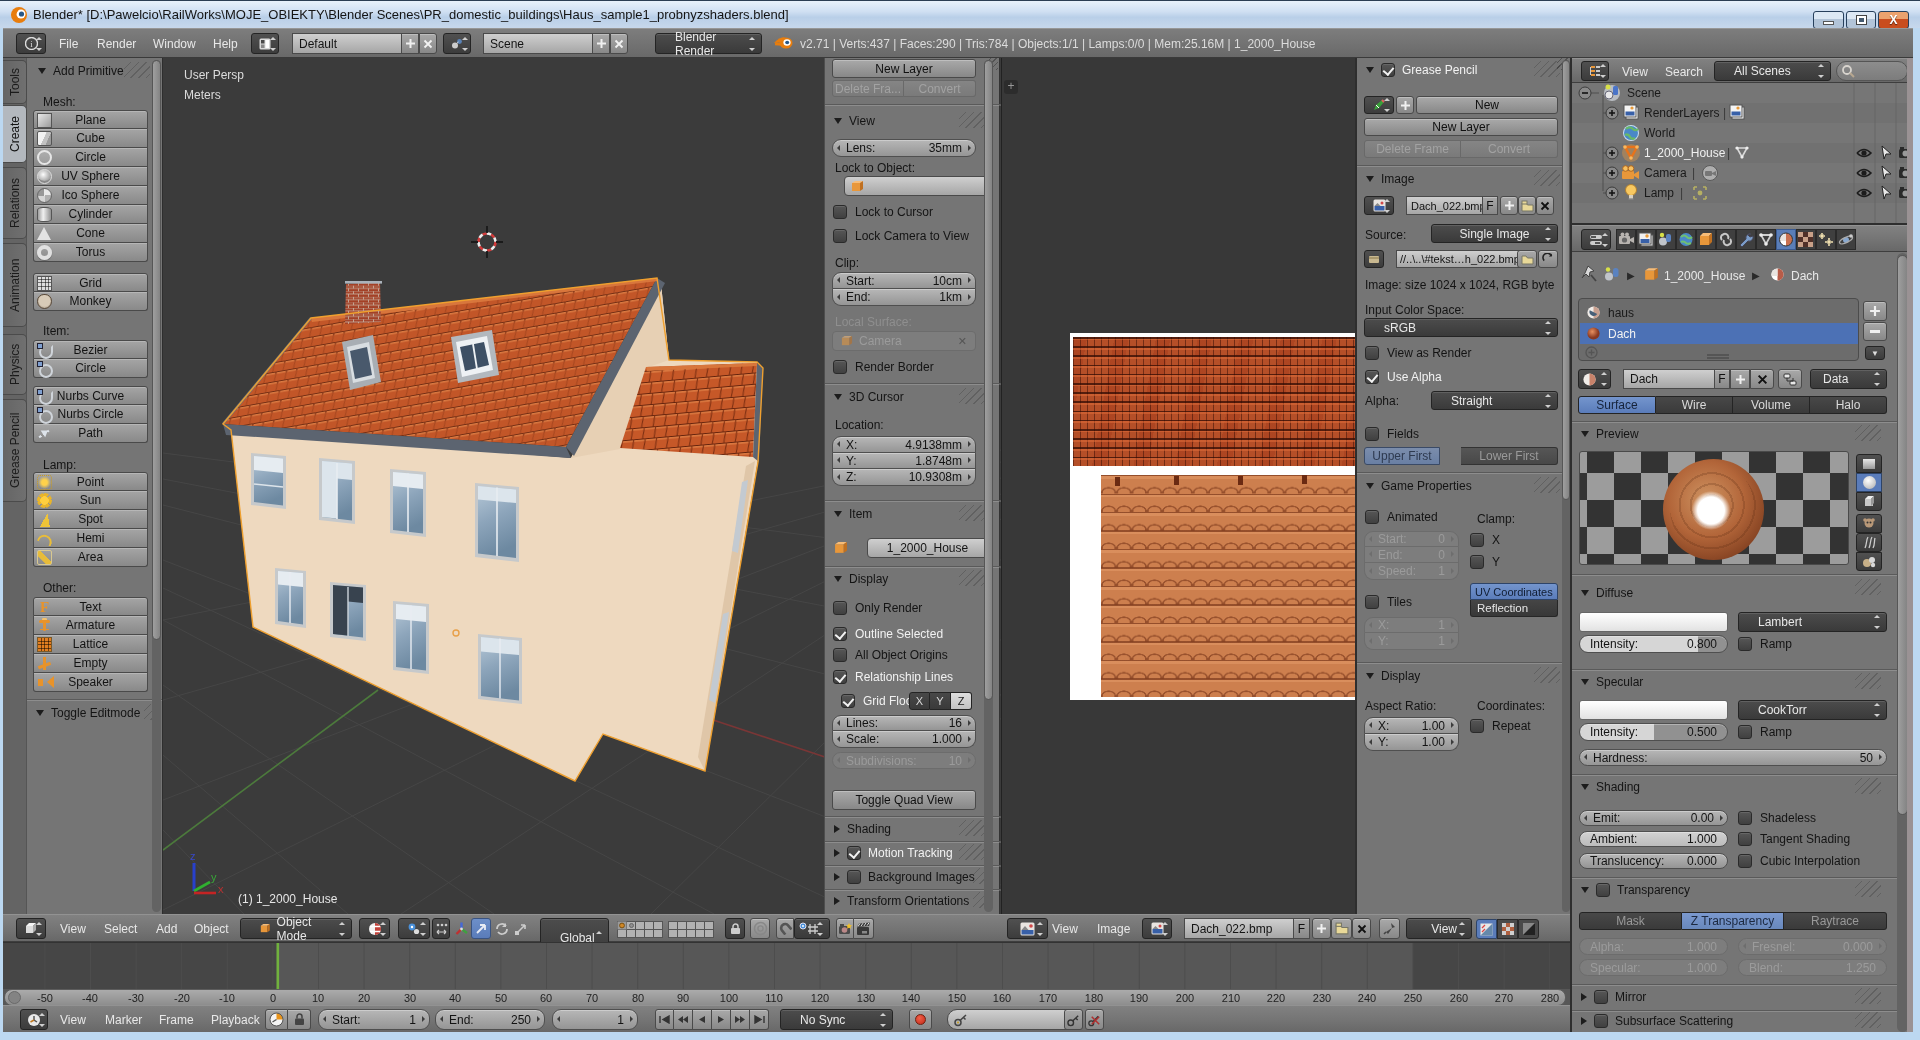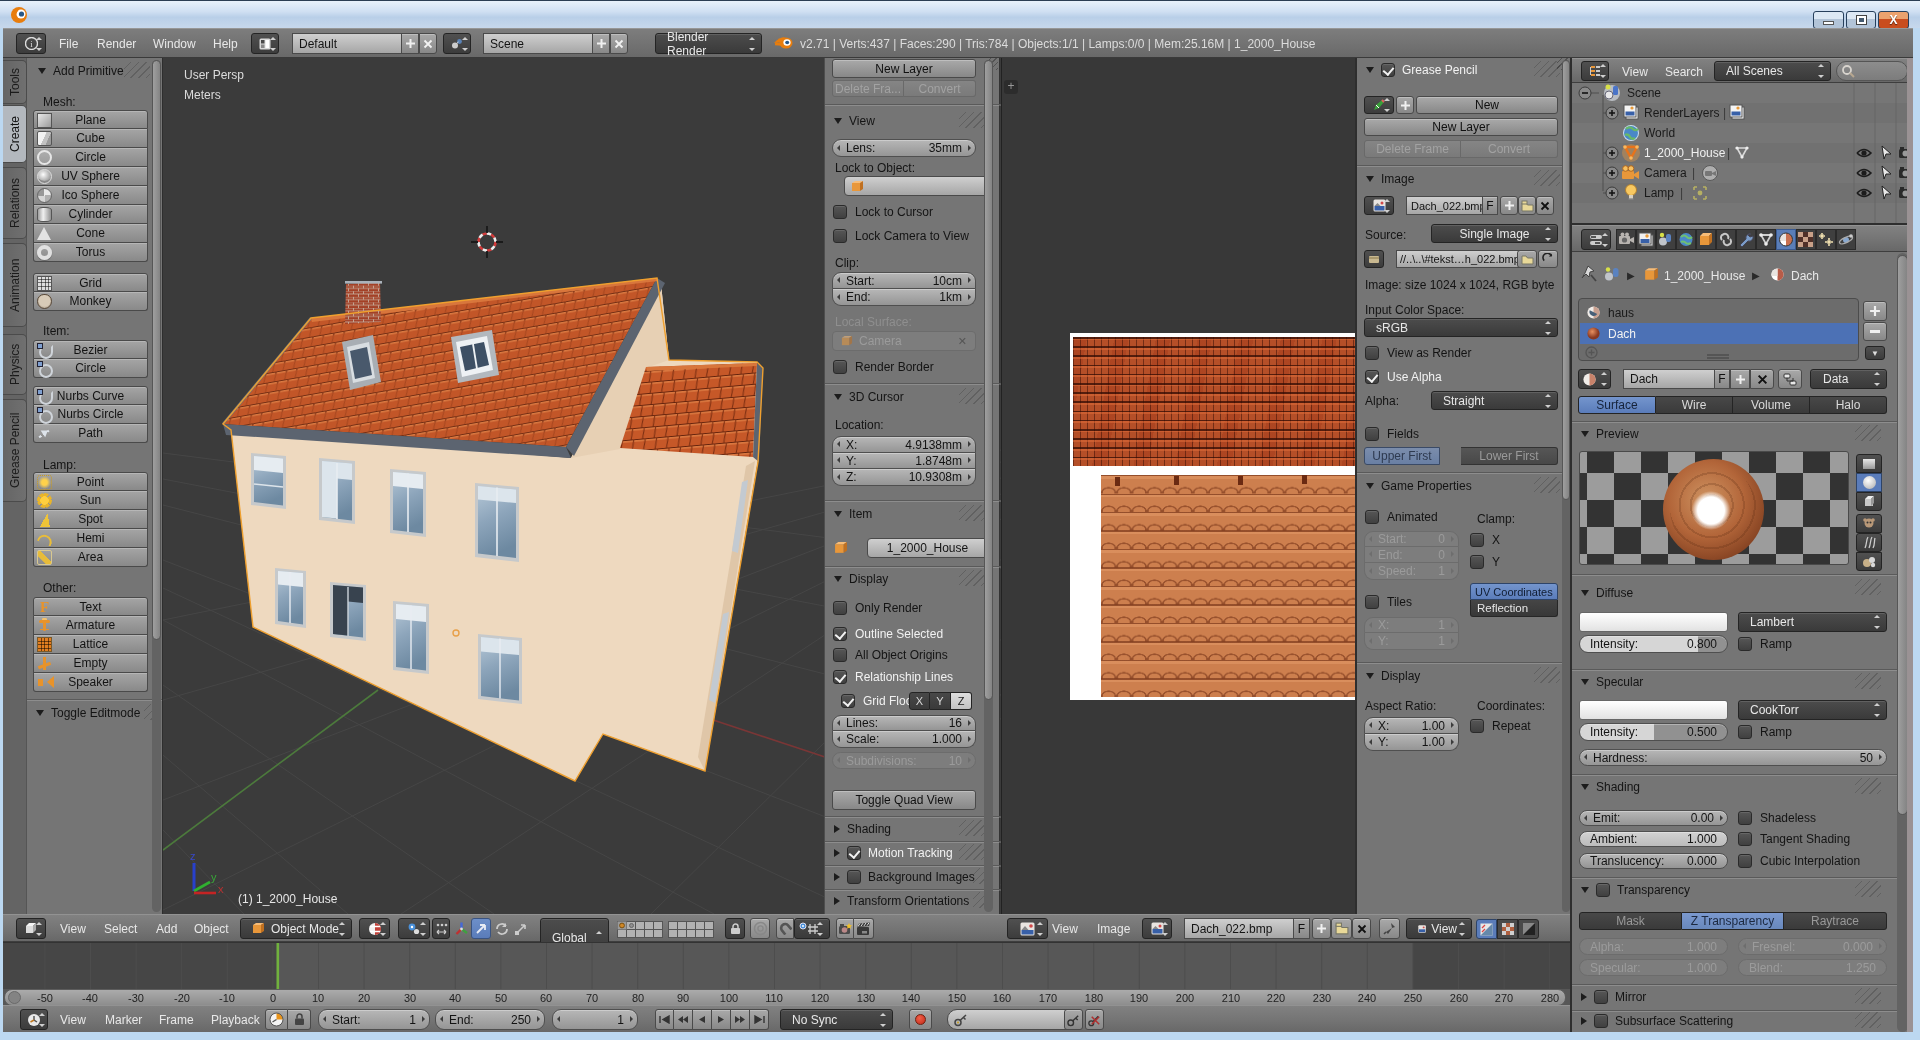--- a/index.html
+++ b/index.html
@@ -18,21 +18,21 @@
 .btn.dis{background:linear-gradient(#858585,#7a7a7a);color:#a2a2a2;border-color:#696969;box-shadow:none;}
 .pill{position:absolute;background:linear-gradient(#b7b7b7,#959595);border:1px solid #4f4f4f;border-radius:9px;color:#131313;display:flex;align-items:center;justify-content:space-between;padding:0 13px;box-shadow:inset 0 1px 0 rgba(255,255,255,.3);}
 .pill.grp{border-radius:0;border-top:none;}
 .pill.grpt{border-radius:9px 9px 0 0;}
 .pill.grpb{border-radius:0 0 9px 9px;border-top:none;}
 .pill.dis{background:#7d7d7d;color:#9b9b9b;border-color:#6c6c6c;box-shadow:none;}
 .la,.ra{position:absolute;top:50%;margin-top:-3.5px;width:0;height:0;border:3.5px solid transparent;}
 .la{left:4px;border-left:none;border-right-color:#3c3c3c;}
 .ra{right:4px;border-right:none;border-left-color:#3c3c3c;}
 .pill.dis .la{border-right-color:#6e6e6e}.pill.dis .ra{border-left-color:#6e6e6e}
-.dd{position:absolute;background:linear-gradient(#4c4c4c,#3a3a3a);border:1px solid #242424;border-radius:3px;color:#e8e8e8;display:flex;align-items:center;padding:0 11px;box-shadow:inset 0 1px 0 rgba(255,255,255,.12);}
+.dd{position:absolute;background:linear-gradient(#4c4c4c,#3a3a3a);border:1px solid #242424;border-radius:3px;color:#e8e8e8;display:flex;align-items:center;padding:0 19px;box-shadow:inset 0 1px 0 rgba(255,255,255,.12);}
 .ud{position:absolute;right:5px;top:50%;width:7px;height:12px;margin-top:-6px;}
 .ud:before,.ud:after{content:"";position:absolute;left:0;border:3.5px solid transparent;}
 .ud:before{top:-1px;border-top:none;border-bottom-color:#cfcfcf;}
 .ud:after{bottom:-1px;border-bottom:none;border-top-color:#cfcfcf;}
 .chk{width:14px;height:14px;flex:none;border-radius:3px;background:linear-gradient(#565656,#404040);border:1px solid #2a2a2a;box-shadow:inset 0 1px 0 rgba(255,255,255,.1);position:relative;}
 .chk.on:after{content:"";position:absolute;left:3px;top:1px;width:5px;height:8px;border:solid #f2f2f2;border-width:0 2px 2px 0;transform:rotate(40deg);}
 .phdr{position:absolute;color:#141414;font-size:12px;display:flex;align-items:center;gap:7px;}
 .tri{width:0;height:0;border-left:4.5px solid transparent;border-right:4.5px solid transparent;border-top:6px solid #1c1c1c;display:inline-block;}
 .trir{width:0;height:0;border-top:4.5px solid transparent;border-bottom:4.5px solid transparent;border-left:6px solid #1c1c1c;display:inline-block;}
 .sep{position:absolute;height:1px;background:#5a5a5a;box-shadow:0 1px 0 rgba(255,255,255,.18);}
@@ -91,20 +91,21 @@
 #i-spk:after{content:"";position:absolute;left:4px;top:1px;border:6.5px solid transparent;border-right:7px solid #e8932a;}
 </style></head>
 <body>
 <div id="titlebar">
  <svg class="abs" style="left:10px;top:5px" width="18" height="18" viewBox="0 0 18 18">
       <circle cx="9" cy="9" r="8" fill="#e87d0d"></circle>
       <circle cx="11" cy="8" r="4.5" fill="#fff"></circle>
       <circle cx="11.5" cy="8" r="2.6" fill="#265787"></circle>
       <path d="M1 9 Q4 4 9 3 L6 8 Z" fill="#e87d0d"></path>
     </svg>
+ <div class="ttl">Blender* [D:\Pawelcio\RailWorks\MOJE_OBIEKTY\Blender Scenes\PR_domestic_buildings\Haus_sample1_probnyzshaders.blend]</div>
  <div class="winbtn" style="left:1813px;top:10px;width:31px;height:18px;background:linear-gradient(#dce8f4 0 45%,#b2c4d8 45%);border:1px solid #27405c;border-radius:3px">
       <div style="width:11px;height:4px;background:#fafcfe;border:1px solid #555;margin-top:5px"></div>
     </div>
  <div class="winbtn" style="left:1846px;top:10px;width:30px;height:18px;background:linear-gradient(#dce8f4 0 45%,#b2c4d8 45%);border:1px solid #27405c;border-radius:3px">
       <div style="width:9px;height:8px;border:2px solid #fff;outline:1px solid #444;background:#44596e"></div>
     </div>
  <div class="winbtn" style="left:1878px;top:10px;width:31px;height:18px;background:linear-gradient(#eba26e 0 45%,#c94d1e 45%);border:1px solid #27405c;border-radius:3px;color:#fff;font-weight:bold;font-size:12px;text-shadow:0 1px 1px rgba(0,0,0,.6)">X</div>
 </div>
 <div id="infobar">
  <div class="icbtn abs" style="left:16px;top:4px;width:30px;height:21px">

